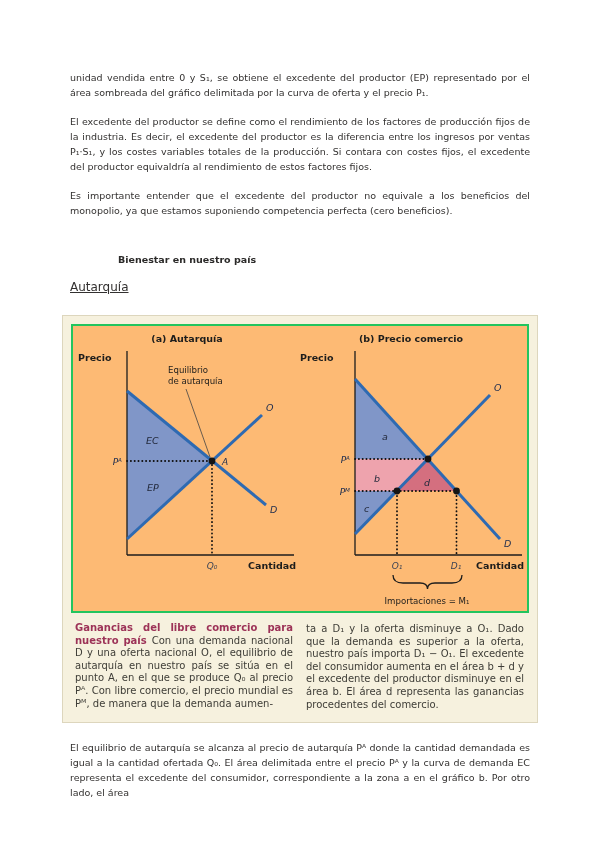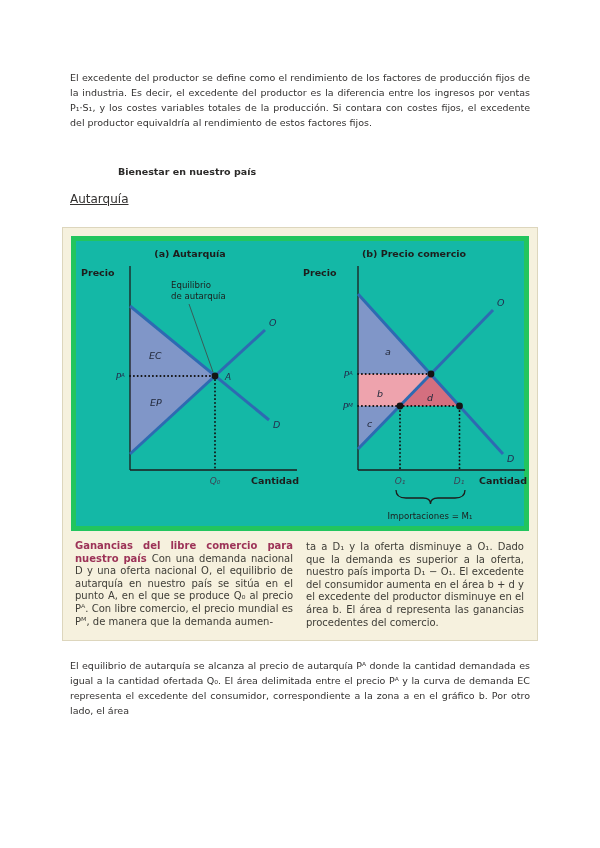--- a/index.html
+++ b/index.html
@@ -18,21 +18,21 @@
   }
   .subheading{
     font-size:12px;margin:15px 0 0 0;text-decoration:underline;color:#333130;
   }
   
   .figure{
     margin:21px 0 0 -8px;width:458px;
     background:#f6f1de;border:1px solid #ddd6bd;padding:8px;
   }
   .figure-panel{
-    background:#14b8a6;border:5px solid #22c55e;
+    background:#fdba74;border:2px solid #22c55e;
     padding:5px 3px 2px 3px;display:flex;
   }
   .chart-half{flex:1;display:flex;flex-direction:column;align-items:center;}
   .chart-title{
     font-size:9.5px;font-weight:bold;color:#1d1d1c;margin:2px 0 1px 0;
     text-align:center;
   }
   svg{display:block;}
   svg text{font-family:"DejaVu Sans","Liberation Sans",sans-serif;}
   .ax-label{font-size:9.5px;font-weight:bold;fill:#1d1d1c;}
@@ -48,21 +48,23 @@
   .cap-col{
     flex:1;font-size:10px;line-height:12.6px;text-align:justify;color:#3e3d37;
   }
   .cap-title{font-weight:bold;}
 </style>
 </head>
 <body>
 
 <div class="page">
 
+  <p class="para">unidad vendida entre 0 y S₁, se obtiene el excedente del productor (EP) representado por el área sombreada del gráfico delimitada por la curva de oferta y el precio P₁.</p>
   <p class="para">El excedente del productor se define como el rendimiento de los factores de producción fijos de la industria. Es decir, el excedente del productor es la diferencia entre los ingresos por ventas P₁·S₁, y los costes variables totales de la producción. Si contara con costes fijos, el excedente del productor equivaldría al rendimiento de estos factores fijos.</p>
+  <p class="para">Es importante entender que el excedente del productor no equivale a los beneficios del monopolio, ya que estamos suponiendo competencia perfecta (cero beneficios).</p>
 
   <p class="heading">Bienestar en nuestro país</p>
   <p class="subheading">Autarquía</p>
 
   <div class="figure">
     <div class="figure-panel">
 
       <div class="chart-half">
         <div class="chart-title">(a) Autarquía</div>
         <svg width="222" height="264" viewBox="0 0 222 264">

